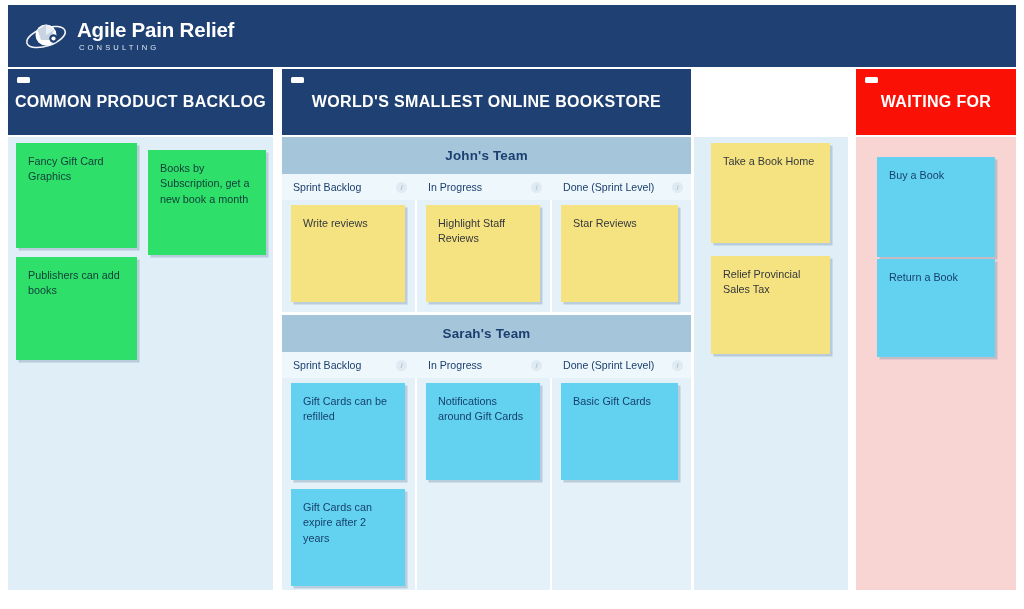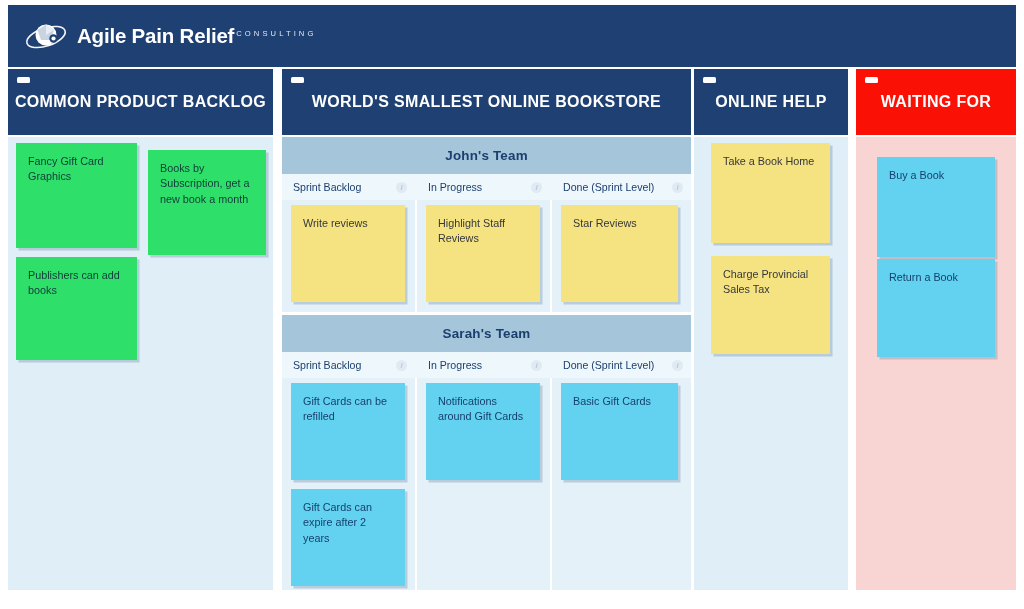--- a/index.html
+++ b/index.html
@@ -27,21 +27,21 @@
     box-sizing: border-box;
   }
   #logo-mark {
     width: 44px; height: 40px;
     position: relative;
     flex: 0 0 auto;
     margin-right: 9px;
   }
   #logo-text {
     display: flex;
-    flex-direction: row;
+    flex-direction: column;
     justify-content: flex-end;
     line-height: 1;
   }
   #logo-title {
     color: #ffffff;
     font-size: 20.5px;
     font-weight: bold;
     letter-spacing: -0.2px;
   }
   #logo-sub {
@@ -289,30 +289,26 @@
         </div>
         <div class="card cyan" style="left:144px; top:5px; width:114px; height:97px;">
           <span>Notifications around Gift Cards</span>
         </div>
       </div>
 
     </div>
   </div>
 
   <div class="column col-blue" style="left:694px; width:154px; height:521px;">
-    <div class="col-head">
-      <span class="minimize-icon"></span>
-      <span class="title">ONLINE HELP</span>
-    </div>
     <div class="col-body">
       <div class="card yellow" style="left:17px; top:6px; width:119px; height:100px;">
         <span>Take a Book Home</span>
       </div>
       <div class="card yellow" style="left:17px; top:119px; width:119px; height:98px;">
-        <span>Charge Provincial Sales Tax</span>
+        <span>Relief Provincial Sales Tax</span>
       </div>
     </div>
   </div>
 
   <div class="column col-red" style="left:856px; width:160px; height:521px;">
     <div class="col-head">
       <span class="minimize-icon"></span>
       <span class="title">WAITING FOR</span>
     </div>
     <div class="col-body">

